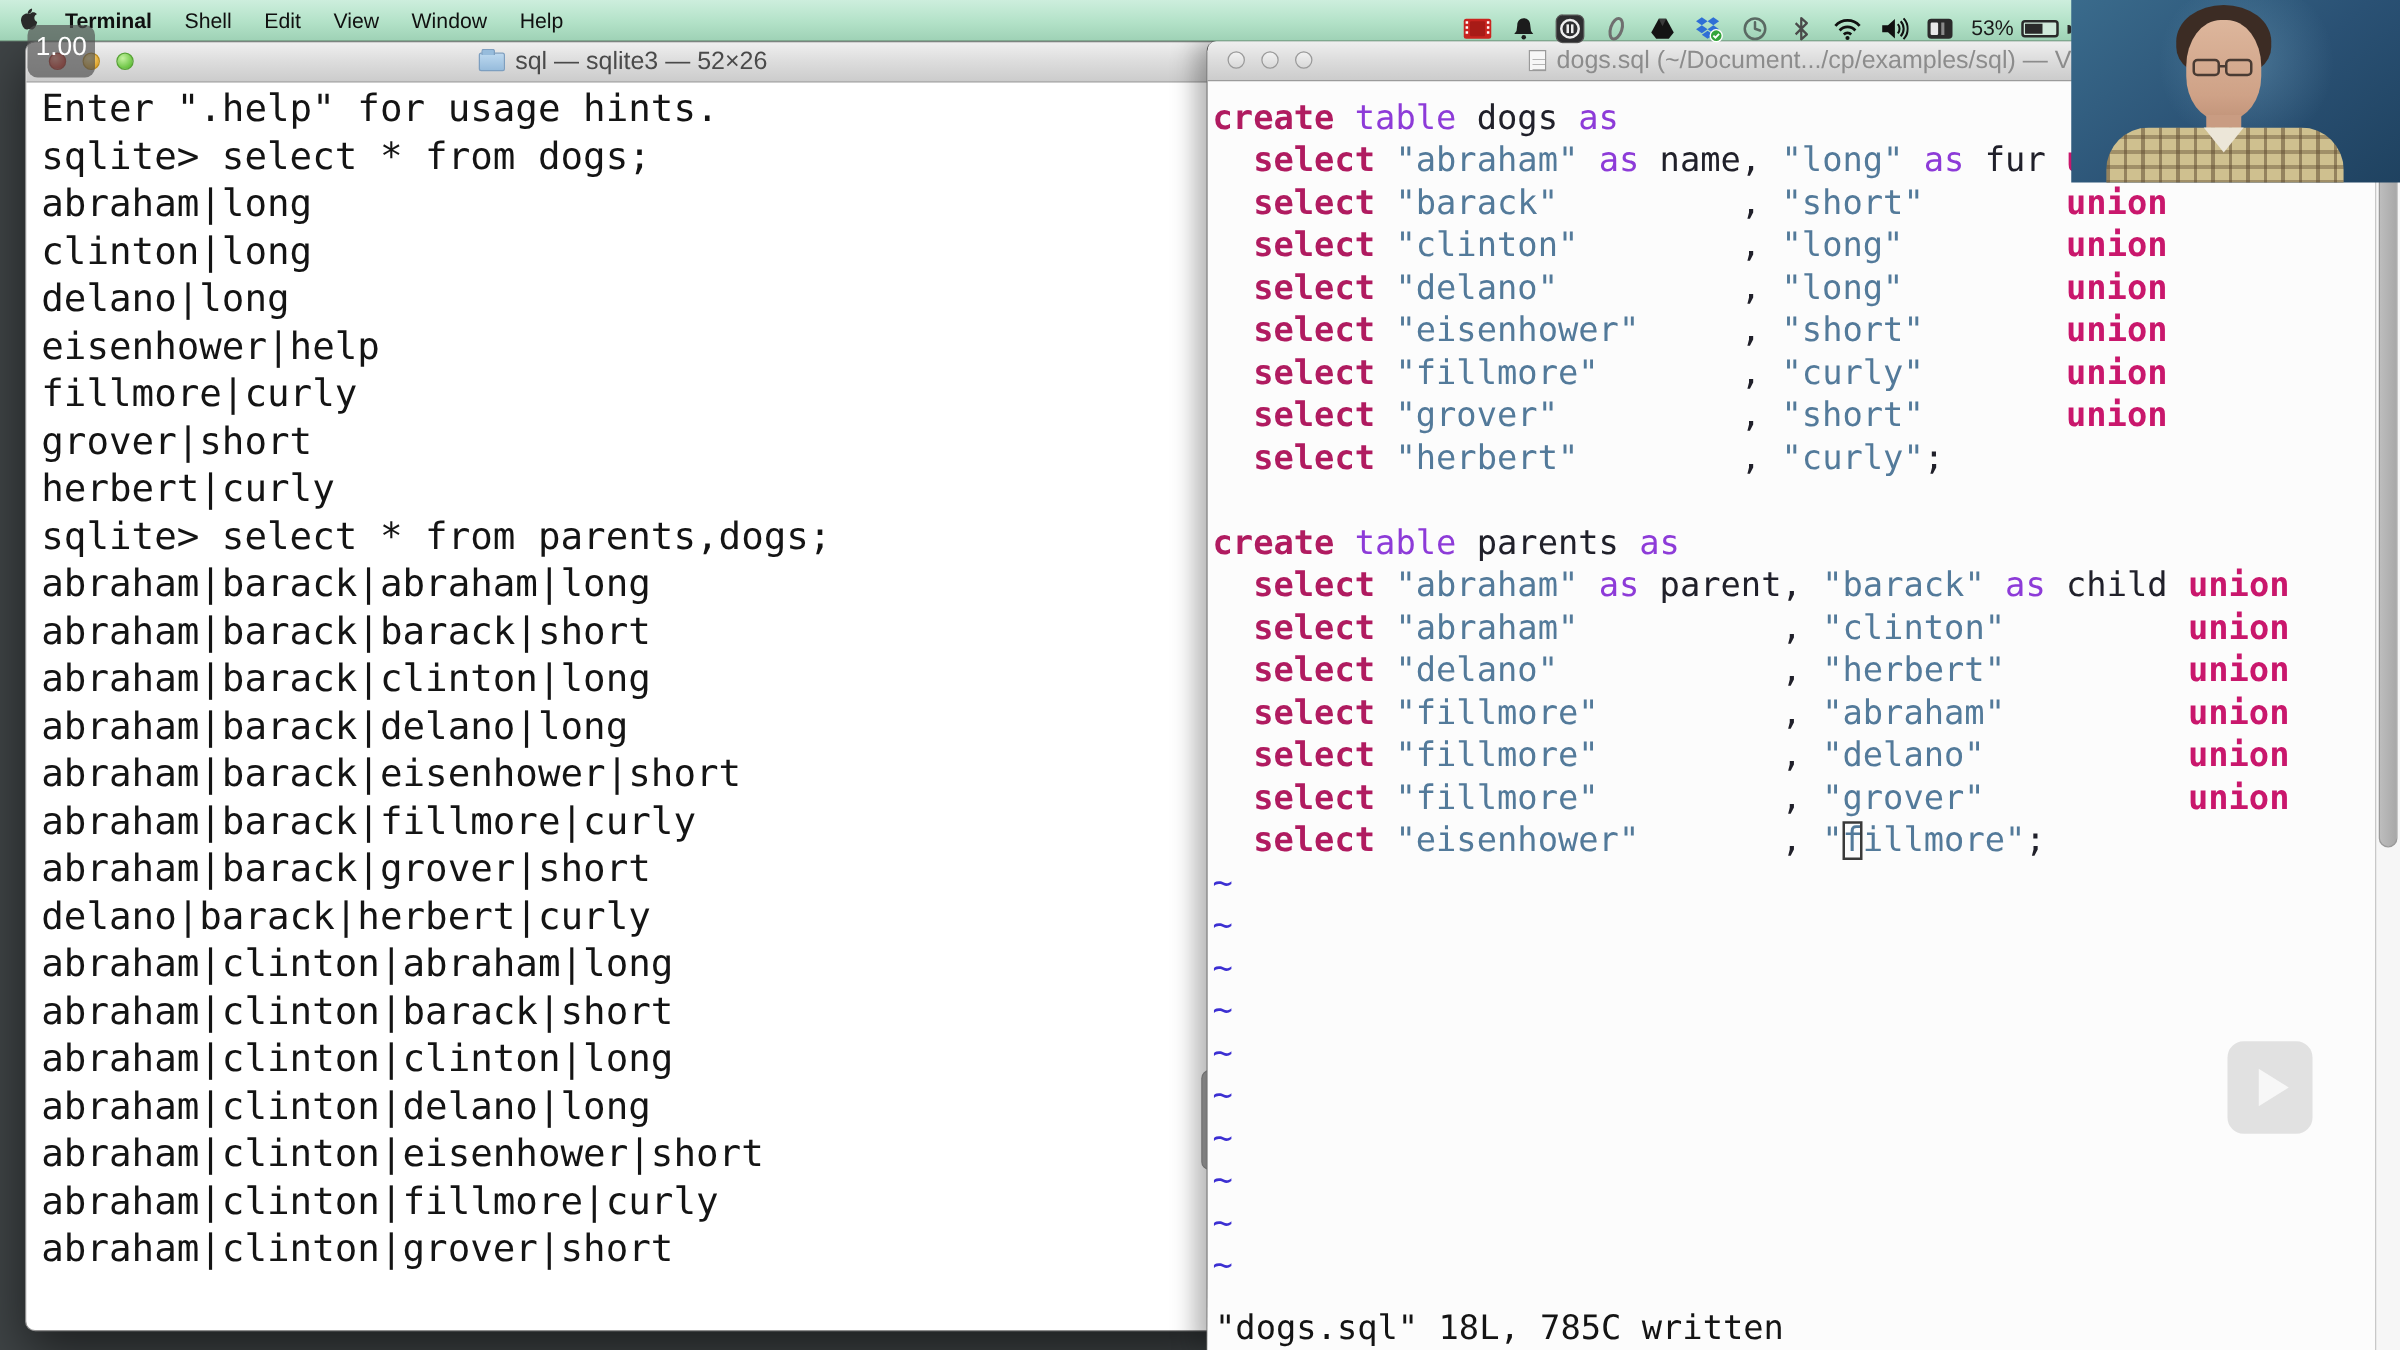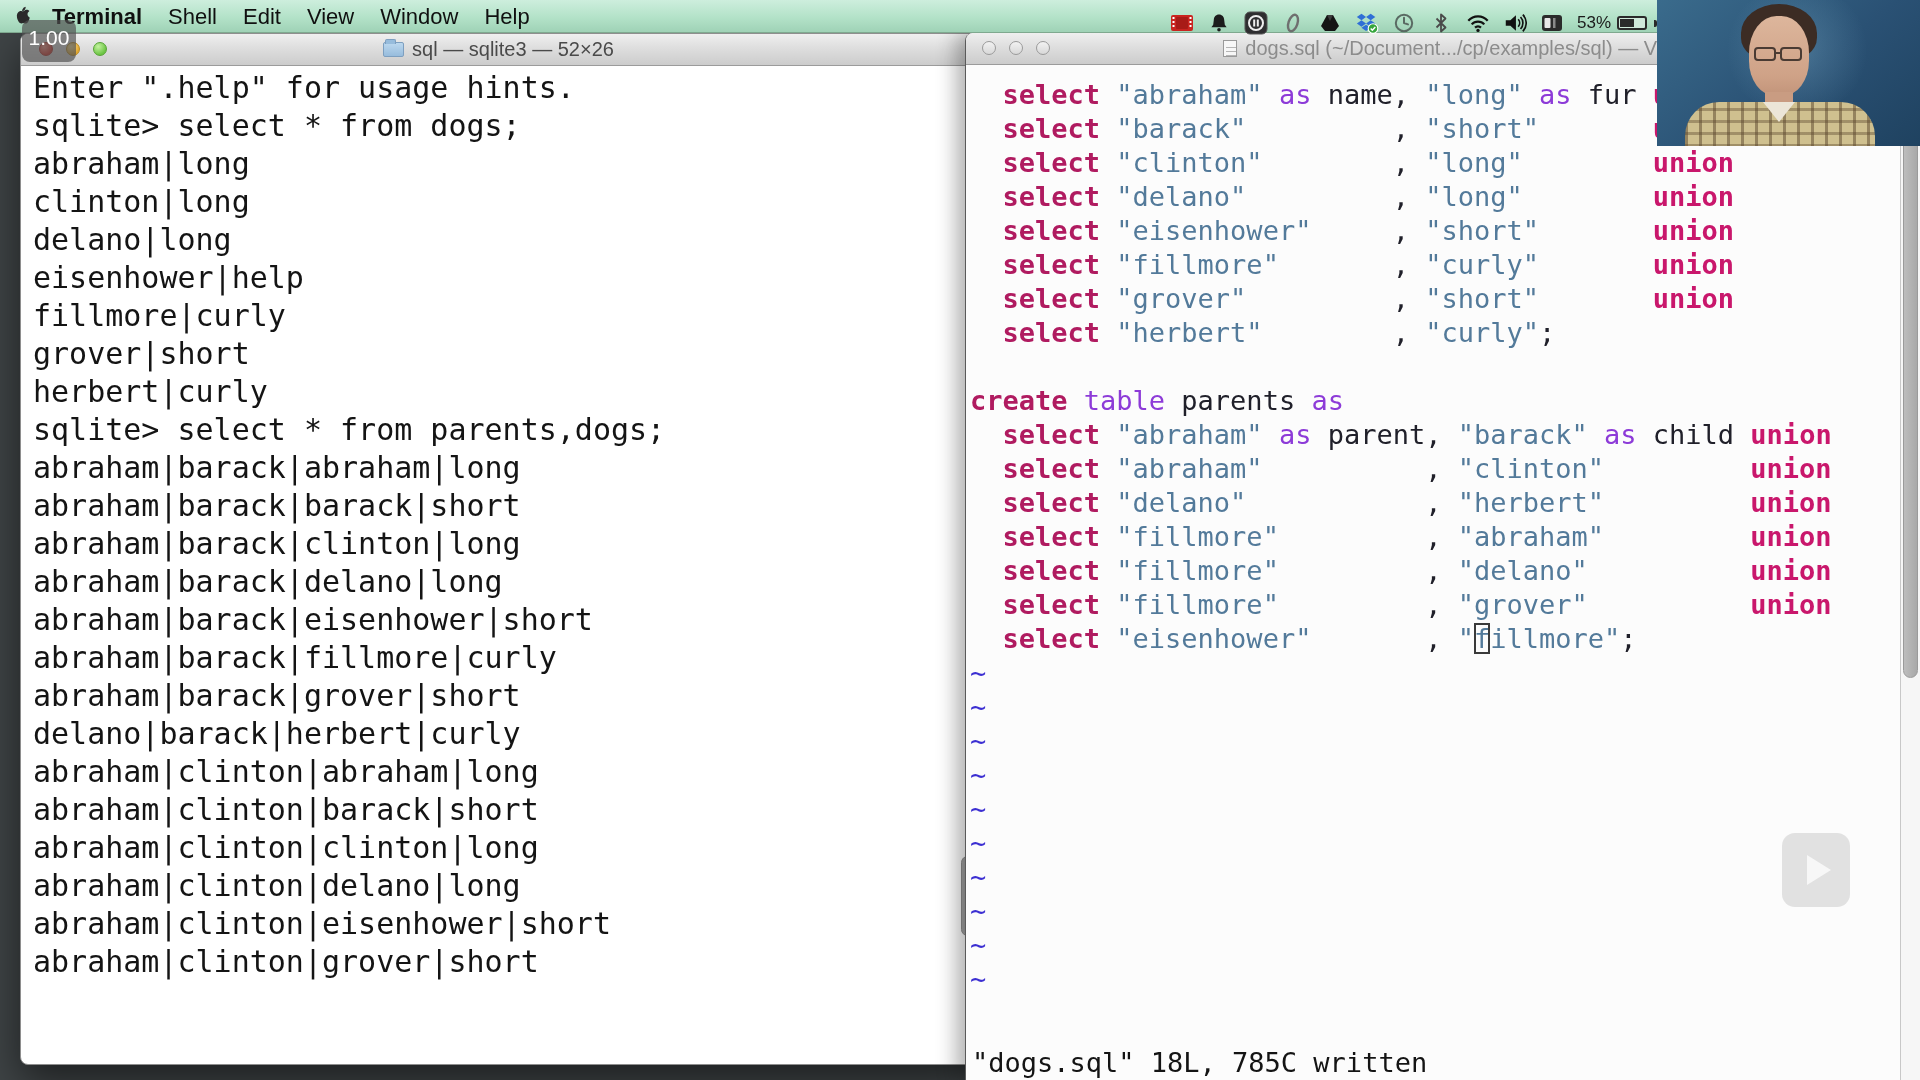--- a/index.html
+++ b/index.html
@@ -5,21 +5,21 @@
   * { margin:0; padding:0; box-sizing:border-box; }
   html,body { width:1920px; height:1080px; overflow:hidden; background:#3f4446;
               font-family:"Liberation Sans", sans-serif; }
 
   
   .menu-bar { position:absolute; left:0; top:0; width:1920px; height:33px; z-index:30;
               background:linear-gradient(180deg,#cdeedd 0%,#b3e2c8 55%,#9fd2b6 100%);
               border-bottom:1px solid #7fa98f; display:flex; align-items:center; }
   .menu-left { display:flex; align-items:center; height:100%; }
   .apple { width:22px; margin-left:14px; display:flex; align-items:center; }
-  .menu-item { font-size:22px; color:#101010; padding:0 13px; line-height:33px; }
+  .menu-item { font-size:17px; color:#101010; padding:0 13px; line-height:33px; }
   .menu-item.app { font-weight:bold; padding-left:16px; }
   .menu-status { position:absolute; right:263px; top:0; height:46px; display:flex;
                  align-items:center; gap:13px; }
   .mi { width:24px; height:24px; display:flex; align-items:center; justify-content:center; }
   .batt-group { display:flex; align-items:center; gap:6px; }
   .batt-pct { font-size:17px; color:#1a1a1a; }
   .batt-body { width:30px; height:14px; border:2px solid #2a2a2a; border-radius:3px;
                position:relative; background:#cfe9da; }
   .batt-fill { position:absolute; left:1px; top:1px; bottom:1px; width:53%; background:#2a2a2a; }
   .batt-nub { width:3px; height:7px; background:#2a2a2a; border-radius:0 2px 2px 0; margin-left:1px; }
@@ -254,36 +254,38 @@
       <div class="tline">abraham|barack|delano|long</div>
       <div class="tline">abraham|barack|eisenhower|short</div>
       <div class="tline">abraham|barack|fillmore|curly</div>
       <div class="tline">abraham|barack|grover|short</div>
       <div class="tline">delano|barack|herbert|curly</div>
       <div class="tline">abraham|clinton|abraham|long</div>
       <div class="tline">abraham|clinton|barack|short</div>
       <div class="tline">abraham|clinton|clinton|long</div>
       <div class="tline">abraham|clinton|delano|long</div>
       <div class="tline">abraham|clinton|eisenhower|short</div>
+      <div class="tline">abraham|clinton|fillmore|curly</div>
       <div class="tline">abraham|clinton|grover|short</div>
     </div>
   <div class="term-thumb"></div>
 </div>
 
 <div class="vim-win">
   <div class="titlebar">
     <div class="tl-dot g-dot g1"></div>
     <div class="tl-dot g-dot g2"></div>
     <div class="tl-dot g-dot g3"></div>
     <div class="title-text">
       <div class="doc-ic"></div>
       <span>dogs.sql (~/Document.../cp/examples/sql) — VI</span>
     </div>
   </div>
   <div class="vim-buffer">
+      <div class="vline"><span class="tok-kw">create</span><span class="tok-pl"> </span><span class="tok-typ">table</span><span class="tok-pl"> dogs </span><span class="tok-typ">as</span></div>
       <div class="vline"><span class="tok-pl">  </span><span class="tok-kw">select</span><span class="tok-pl"> </span><span class="tok-str">"abraham"</span><span class="tok-pl"> </span><span class="tok-typ">as</span><span class="tok-pl"> name, </span><span class="tok-str">"long"</span><span class="tok-pl"> </span><span class="tok-typ">as</span><span class="tok-pl"> fur </span><span class="tok-un">union</span></div>
       <div class="vline"><span class="tok-pl">  </span><span class="tok-kw">select</span><span class="tok-pl"> </span><span class="tok-str">"barack"</span><span class="tok-pl">         , </span><span class="tok-str">"short"</span><span class="tok-pl">       </span><span class="tok-un">union</span></div>
       <div class="vline"><span class="tok-pl">  </span><span class="tok-kw">select</span><span class="tok-pl"> </span><span class="tok-str">"clinton"</span><span class="tok-pl">        , </span><span class="tok-str">"long"</span><span class="tok-pl">        </span><span class="tok-un">union</span></div>
       <div class="vline"><span class="tok-pl">  </span><span class="tok-kw">select</span><span class="tok-pl"> </span><span class="tok-str">"delano"</span><span class="tok-pl">         , </span><span class="tok-str">"long"</span><span class="tok-pl">        </span><span class="tok-un">union</span></div>
       <div class="vline"><span class="tok-pl">  </span><span class="tok-kw">select</span><span class="tok-pl"> </span><span class="tok-str">"eisenhower"</span><span class="tok-pl">     , </span><span class="tok-str">"short"</span><span class="tok-pl">       </span><span class="tok-un">union</span></div>
       <div class="vline"><span class="tok-pl">  </span><span class="tok-kw">select</span><span class="tok-pl"> </span><span class="tok-str">"fillmore"</span><span class="tok-pl">       , </span><span class="tok-str">"curly"</span><span class="tok-pl">       </span><span class="tok-un">union</span></div>
       <div class="vline"><span class="tok-pl">  </span><span class="tok-kw">select</span><span class="tok-pl"> </span><span class="tok-str">"grover"</span><span class="tok-pl">         , </span><span class="tok-str">"short"</span><span class="tok-pl">       </span><span class="tok-un">union</span></div>
       <div class="vline"><span class="tok-pl">  </span><span class="tok-kw">select</span><span class="tok-pl"> </span><span class="tok-str">"herbert"</span><span class="tok-pl">        , </span><span class="tok-str">"curly"</span><span class="tok-pl">;</span></div>
       <div class="vline"><span class="tok-pl"> </span></div>
       <div class="vline"><span class="tok-kw">create</span><span class="tok-pl"> </span><span class="tok-typ">table</span><span class="tok-pl"> parents </span><span class="tok-typ">as</span></div>

